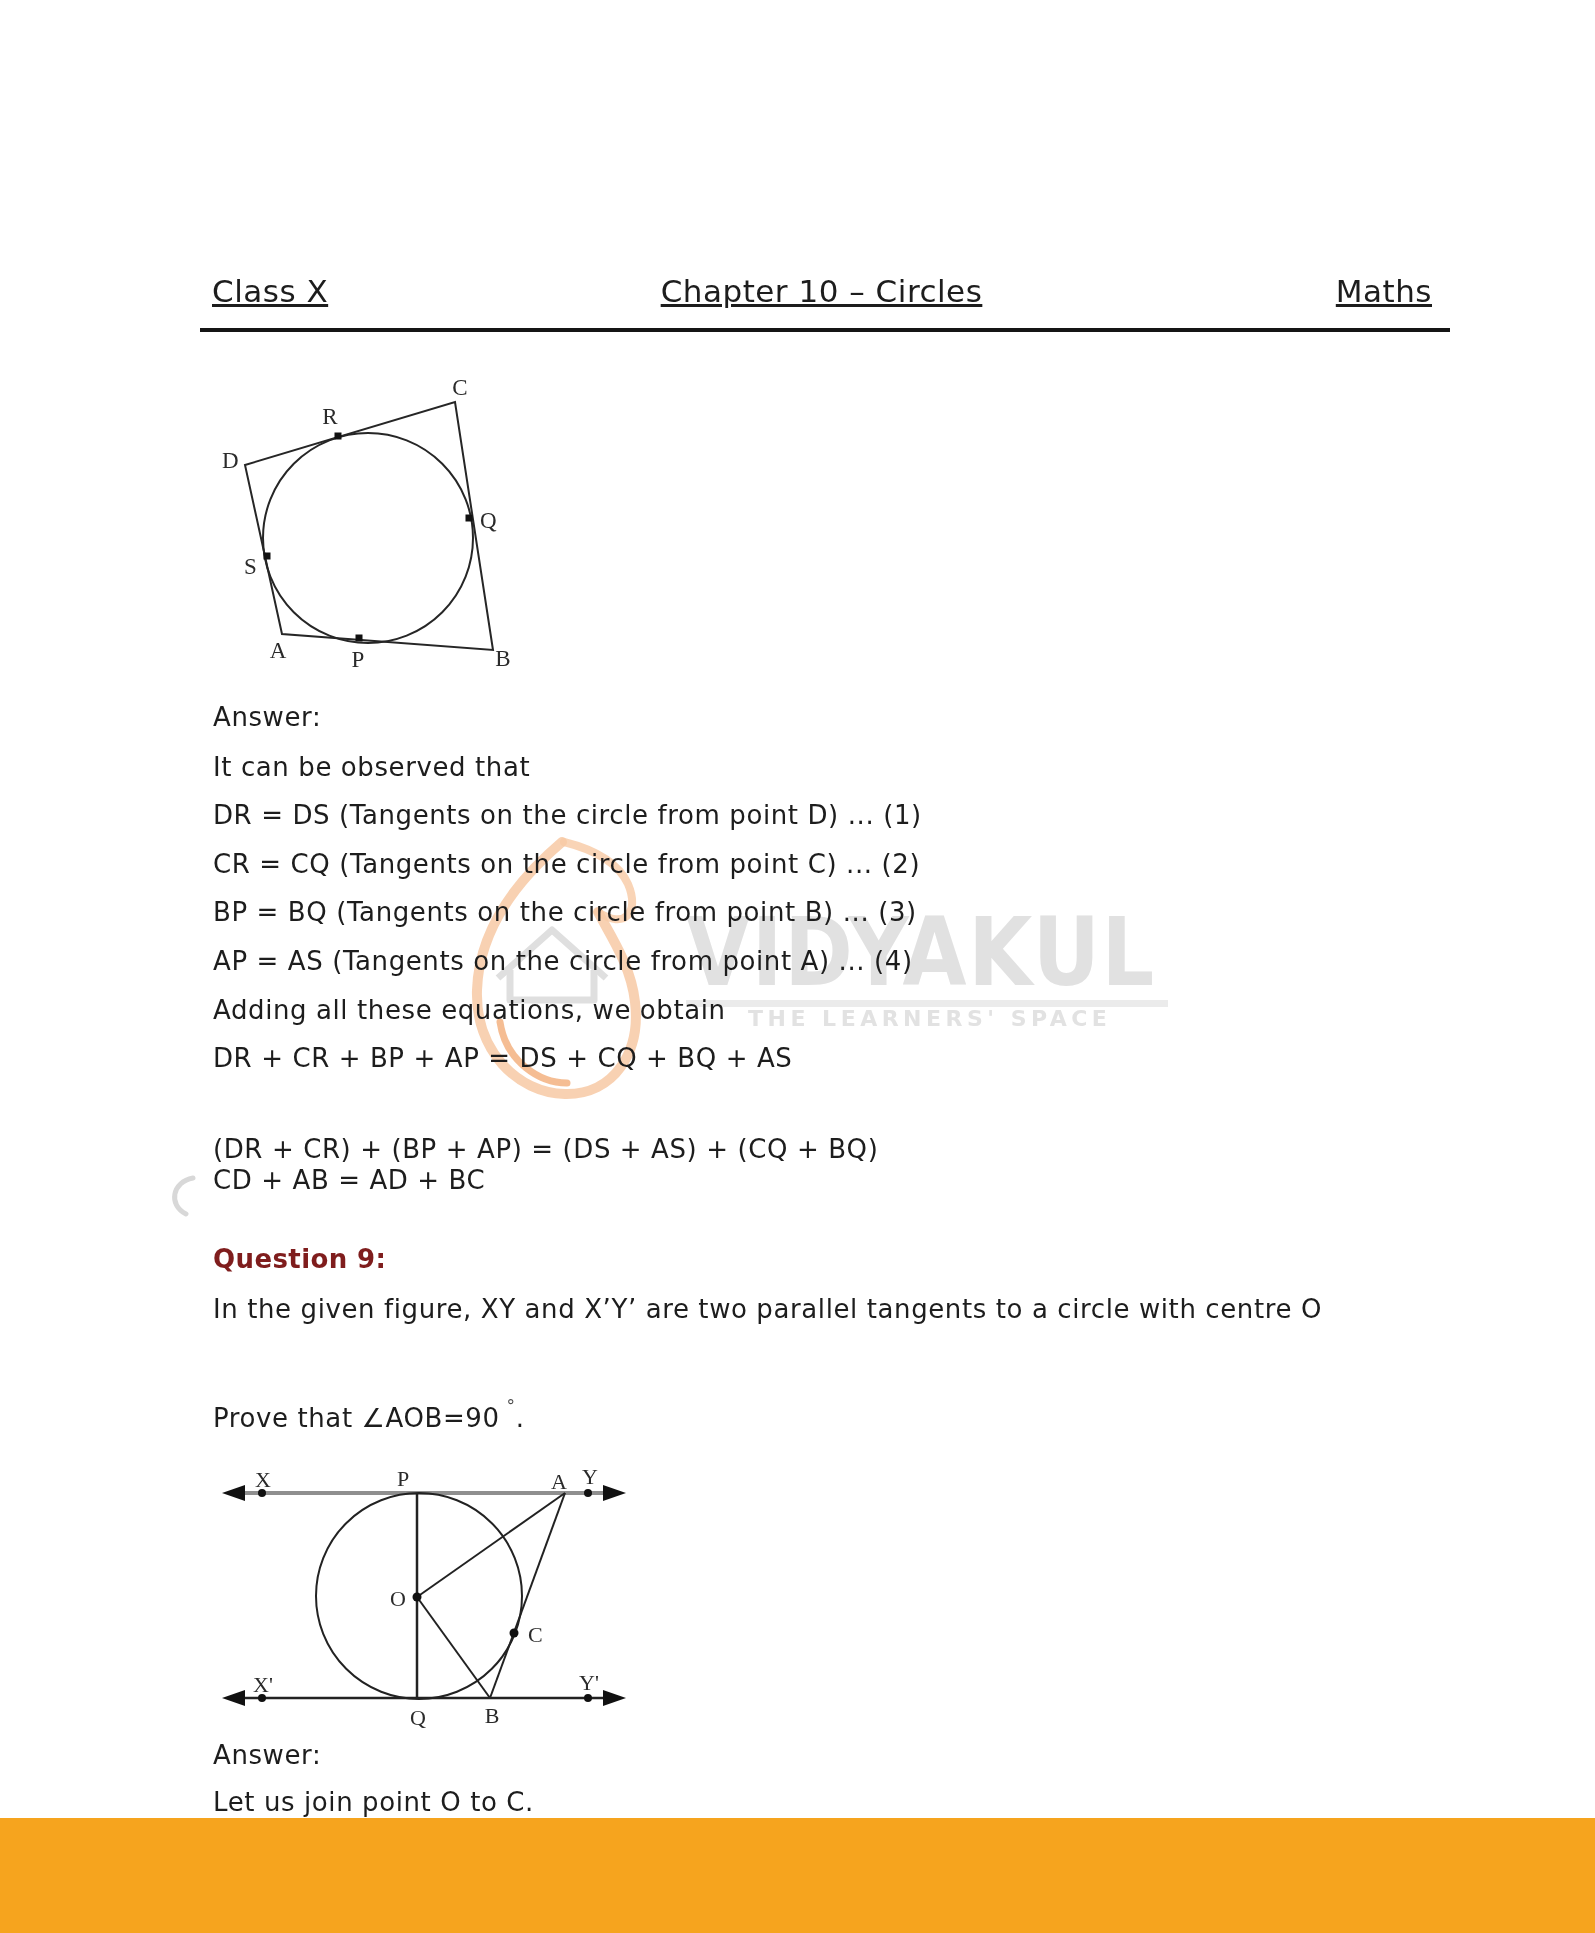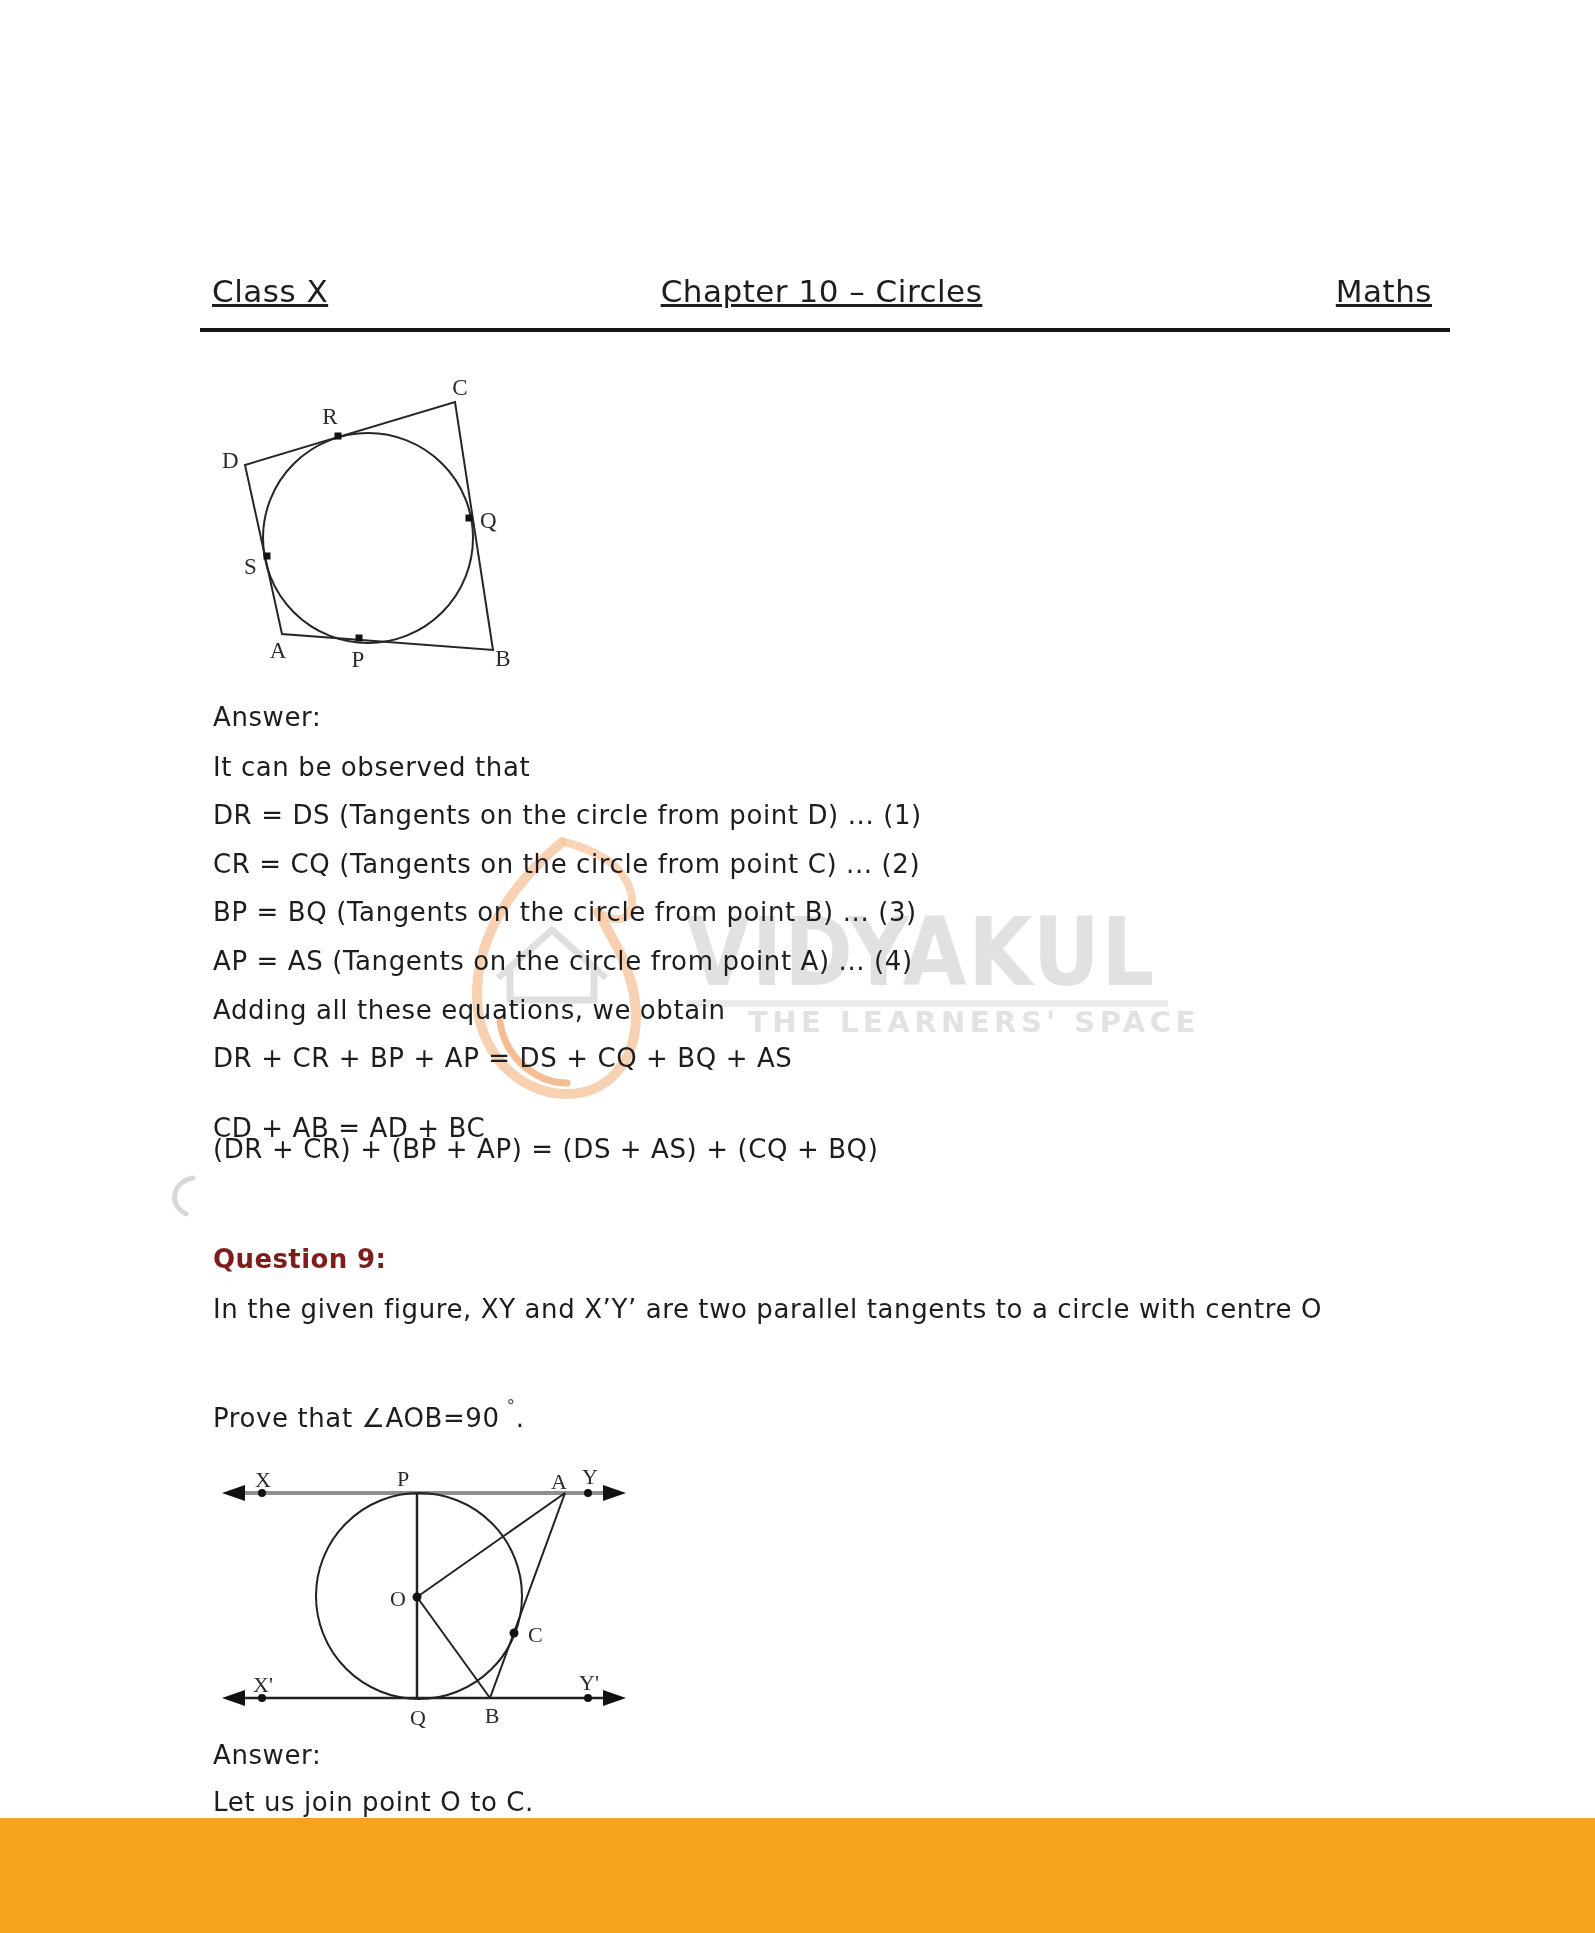--- a/index.html
+++ b/index.html
@@ -27,21 +27,21 @@
 
   
   .wm-brand {
     position:absolute; top:906px; left:686px;
     font-size:94px; font-weight:bold; letter-spacing:2px; color:#e1e1e1;
     transform:scaleX(0.88); transform-origin:left top; white-space:nowrap; line-height:1;
   }
   .wm-rule { position:absolute; top:1000px; left:686px; width:482px; height:7px; background:#ebebeb; }
   .wm-tag {
     position:absolute; top:1007px; left:748px;
-    font-size:29px; font-weight:bold; letter-spacing:4.5px; color:#e2e2e2; white-space:nowrap; line-height:1.1;
+    font-size:22px; font-weight:bold; letter-spacing:4.5px; color:#e2e2e2; white-space:nowrap; line-height:1.1;
   }
 
   
   .footer { top:1818px; left:0; width:1595px; height:115px; background:#F6A41E; }
 
   
   .figlbl { font-family:"Liberation Serif", serif; font-size:22px; fill:#2b2b2b; }
   .figlbl1 { font-family:"Liberation Serif", serif; font-size:23px; fill:#2b2b2b; }
 </style>
 </head>
@@ -126,21 +126,21 @@
 
     <div class="line" style="top:701px;">Answer:</div>
     <div class="line" style="top:751px;">It can be observed that</div>
     <div class="line" style="top:799px;">DR = DS (Tangents on the circle from point D) ... (1)</div>
     <div class="line" style="top:848px;">CR = CQ (Tangents on the circle from point C) ... (2)</div>
     <div class="line" style="top:896px;">BP = BQ (Tangents on the circle from point B) ... (3)</div>
     <div class="line" style="top:945px;">AP = AS (Tangents on the circle from point A) ... (4)</div>
     <div class="line" style="top:994px;">Adding all these equations, we obtain</div>
     <div class="line" style="top:1042px;">DR + CR + BP + AP = DS + CQ + BQ + AS</div>
     <div class="line" style="top:1133px;">(DR + CR) + (BP + AP) = (DS + AS) + (CQ + BQ)</div>
-    <div class="line" style="top:1112px;text-align:right;">CD + AB = AD + BC</div>
+    <div class="line" style="top:1164px;text-align:right;">CD + AB = AD + BC</div>
 
     <div class="line qtitle" style="top:1243px;">Question 9:</div>
     <div class="line" style="top:1293px;">In the given figure, XY and X’Y’ are two parallel tangents to a circle with centre O</div>
     <div class="line" style="top:1396px;"><span>Prove that ∠AOB=90</span><span class="sup-deg">°</span><span>.</span></div>
 
     <div class="line" style="top:1739px;">Answer:</div>
     <div class="line" style="top:1786px;">Let us join point O to C.</div>
   </div>
 
   <div class="footer">

